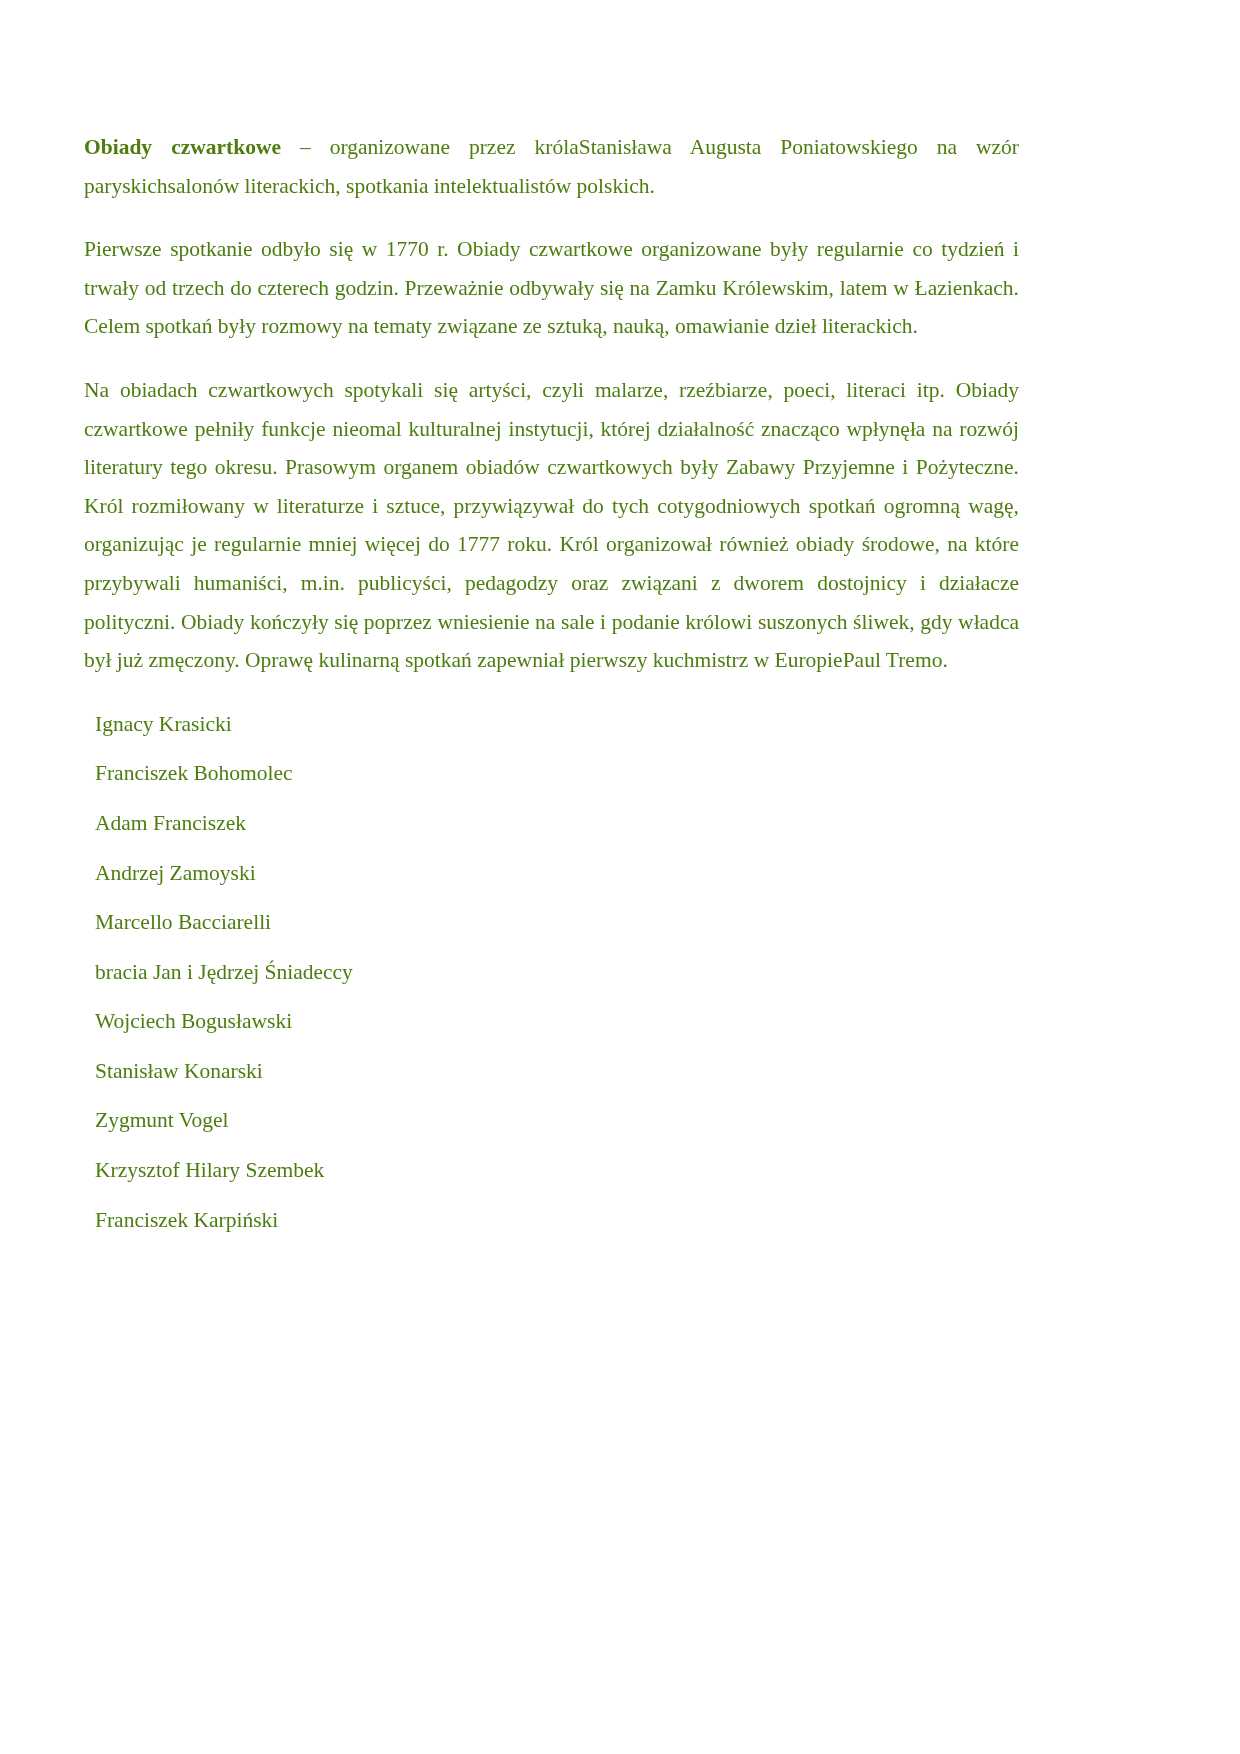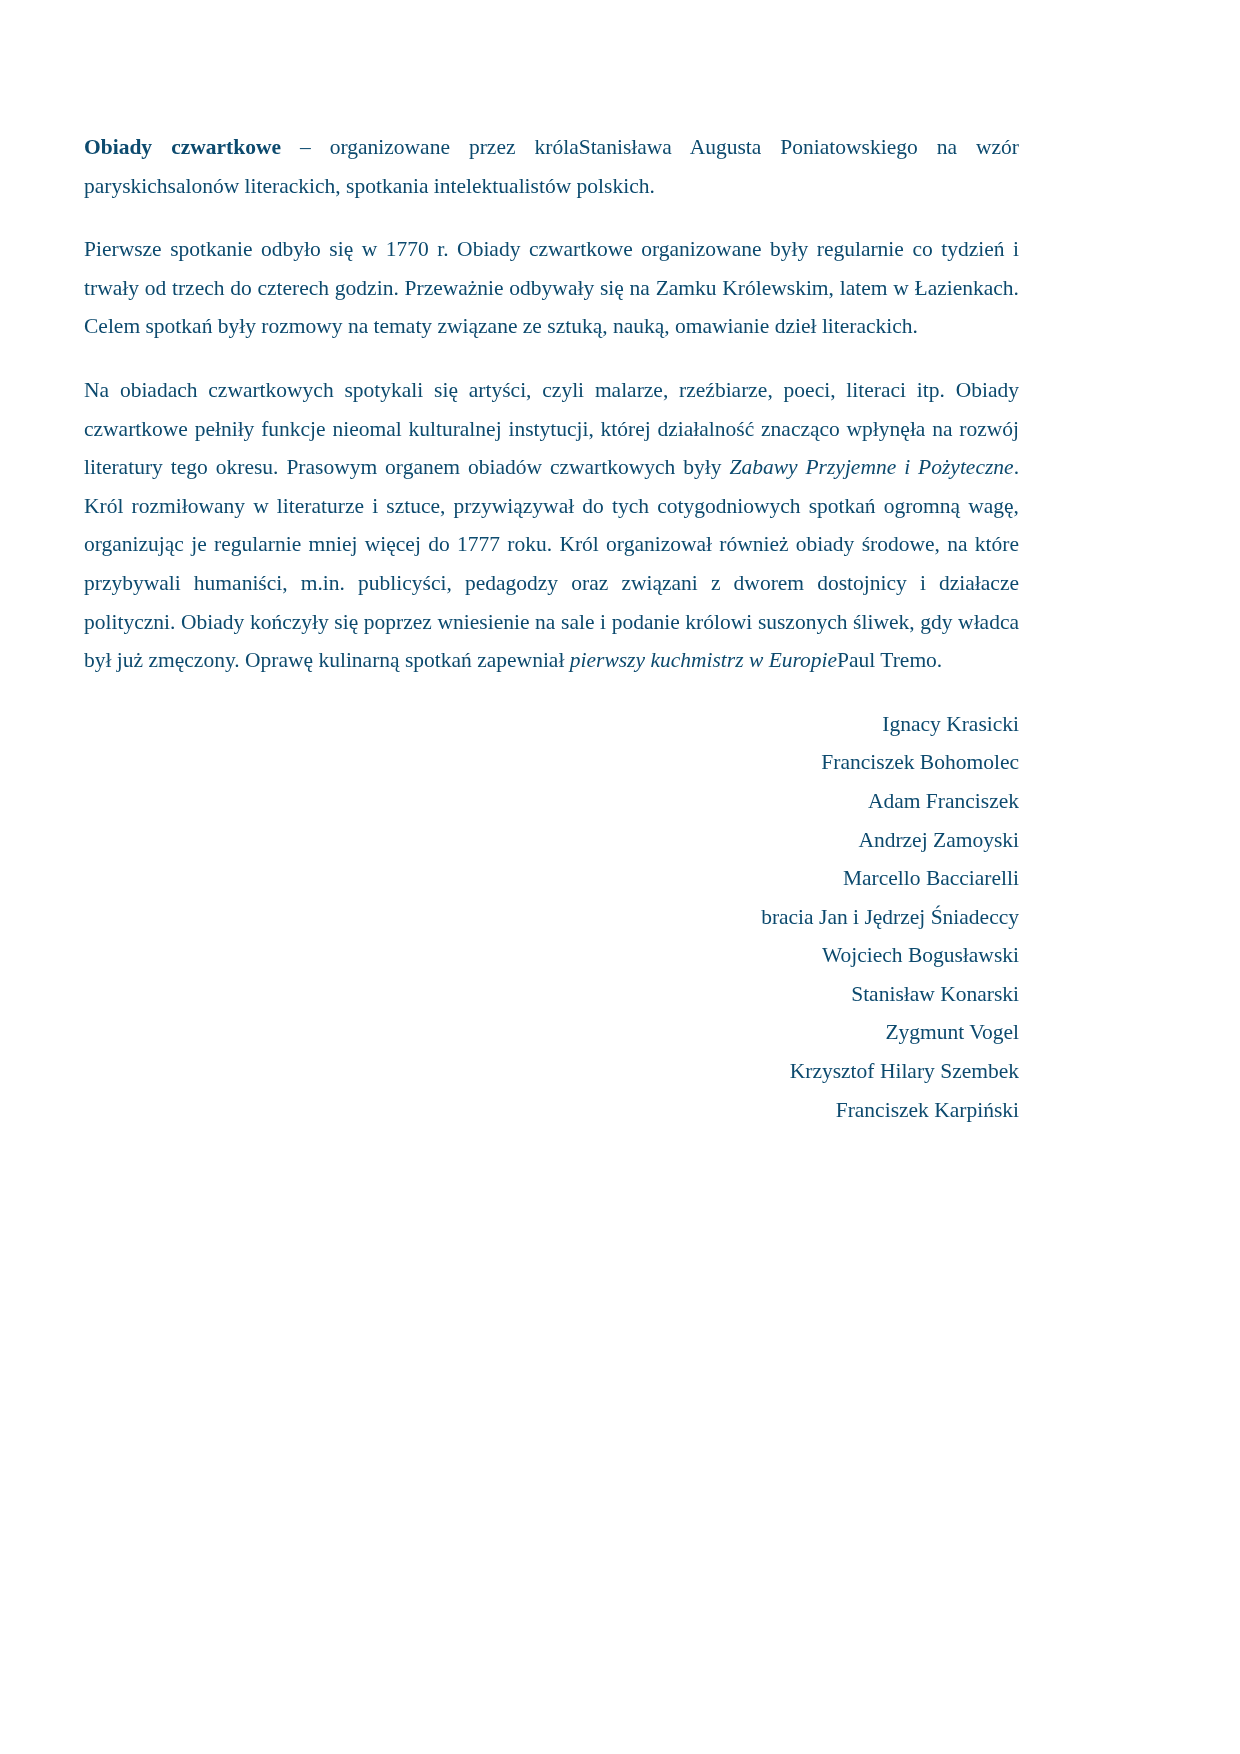--- a/index.html
+++ b/index.html
@@ -14,42 +14,41 @@
       overflow: hidden;
     }
     .page {
       position: absolute;
       left: 84px;
       top: 128px;
       width: 935px;
       font-family: "Liberation Serif", "DejaVu Serif", serif;
       font-size: 21.5px;
       line-height: 38.6px;
-      color: #0c4a6e;
+      color: #4d7c0f;
     }
     .para {
       margin: 0 0 25px 0;
       text-align: justify;
       text-align-last: left;
     }
     .para.list-intro {
       margin-bottom: 0;
     }
     .bold { font-weight: bold; }
-    .italic { font-style: italic; }
+    .italic { }
     .participants {
       list-style: none;
       margin: 0;
       padding: 0;
     }
     .participants li {
-      margin: 0;
+      margin: 11px;
       padding: 0;
       line-height: 38.6px;
-      text-align: right;
     }
   </style>
 </head>
 <body>
 
 <div class="page">
 
   <p class="para"><span class="bold">Obiady czwartkowe</span><span> – organizowane przez królaStanisława Augusta Poniatowskiego na wzór paryskichsalonów literackich, spotkania intelektualistów polskich.</span></p>
 
   <p class="para"><span>Pierwsze spotkanie odbyło się w 1770 r. Obiady czwartkowe organizowane były regularnie co tydzień i trwały od trzech do czterech godzin. Przeważnie odbywały się na Zamku Królewskim, latem w Łazienkach. Celem spotkań były rozmowy na tematy związane ze sztuką, nauką, omawianie dzieł literackich.</span></p>

